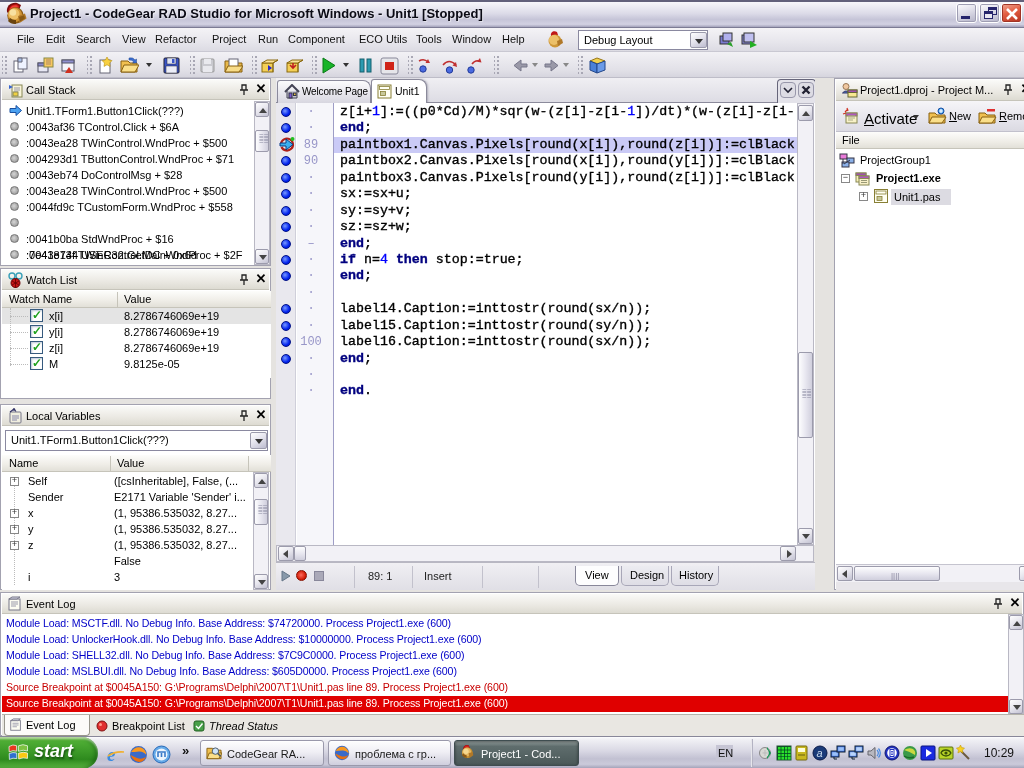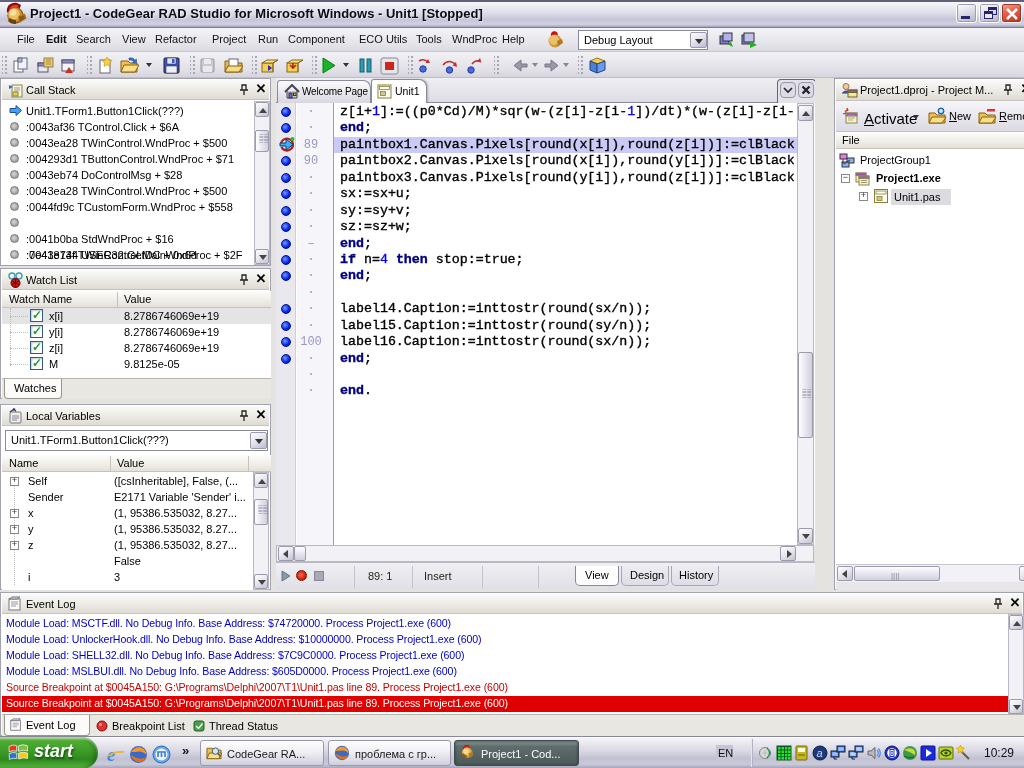--- a/index.html
+++ b/index.html
@@ -83,30 +83,30 @@
     <div class="abs" style="left:8px;top:3px;width:9px;height:8px;border:1.5px solid #26256c;border-top-width:3px;"></div>
     <div class="abs" style="left:4px;top:7px;width:9px;height:8px;border:1.5px solid #26256c;border-top-width:3px;background:#e8e7f1;"></div>
   </div>
 <div id="btnclose" class="capbtn abs" style="left:1001px;">
     <svg class="abs" style="left:3px;top:3px;" width="14" height="14" viewBox="0 0 14 14">
       <path d="M2 2 L12 12 M12 2 L2 12" stroke="#fff" stroke-width="2.6"></path>
     </svg>
   </div>
 <div id="menubar" class="abs"></div>
 <div class="mitem abs" style="left:17px;">File</div>
-<div class="mitem abs" style="left:46px;font-weight:bold;">Edit</div>
+<div class="mitem abs" style="left:46px;">Edit</div>
 <div class="mitem abs" style="left:76px;">Search</div>
 <div class="mitem abs" style="left:122px;">View</div>
 <div class="mitem abs" style="left:155px;">Refactor</div>
 <div class="mitem abs" style="left:212px;">Project</div>
 <div class="mitem abs" style="left:258px;">Run</div>
 <div class="mitem abs" style="left:288px;">Component</div>
 <div class="mitem abs" style="left:359px;">ECO Utils</div>
 <div class="mitem abs" style="left:416px;">Tools</div>
-<div class="mitem abs" style="left:452px;">WndProc</div>
+<div class="mitem abs" style="left:452px;">Window</div>
 <div class="mitem abs" style="left:502px;">Help</div>
 <div class="abs" style="left:547px;top:30px;width:18px;height:19px;">
  <svg width="18" height="19" viewBox="0 0 18 19">
   <path d="M4 6 C3 2 7 0 10 2 L11 5 L5 9 Z" fill="#c01818"></path>
   <circle cx="8" cy="11" r="6.5" fill="#cf9838"></circle>
   <circle cx="7" cy="10" r="5" fill="#ecc068"></circle>
   <path d="M10 11 l5 -2 l1 4 l-5 3 Z" fill="#b07828"></path>
  </svg>
 </div>
 <div class="abs" style="left:578px;top:30px;width:130px;height:20px;background:#fff;border:1px solid #8a89a0;">
@@ -314,25 +314,20 @@
       <div class="row" style="left:47px;top:34px;">z[i]</div>
       <div class="row" style="left:122px;top:34px;">8.2786746069e+19</div>
     <div class="chk" style="left:28px;top:49px;"></div>
       <div class="row" style="left:47px;top:50px;">M</div>
       <div class="row" style="left:122px;top:50px;">9.8125e-05</div>
     <div class="abs" style="left:8px;top:0;width:1px;height:58px;border-left:1px dotted #bbb;"></div>
     <div class="abs" style="left:8px;top:8px;width:18px;height:1px;border-top:1px dotted #bbb;"></div>
     <div class="abs" style="left:8px;top:24px;width:18px;height:1px;border-top:1px dotted #bbb;"></div>
     <div class="abs" style="left:8px;top:40px;width:18px;height:1px;border-top:1px dotted #bbb;"></div>
     <div class="abs" style="left:8px;top:56px;width:18px;height:1px;border-top:1px dotted #bbb;"></div>
-  </div>
-  <div class="abs" style="left:1px;top:109px;width:269px;height:21px;background:#e9e7e2;border-top:1px solid #b5b3aa;">
-    <div class="abs" style="left:2px;top:0px;width:58px;height:20px;background:#fcfbf9;border:1px solid #98968c;border-top:none;border-radius:0 0 4px 4px;">
-      <div class="abs" style="left:9px;top:3px;">Watches</div>
-    </div>
   </div>
 </div>
 
 <div class="panel abs" style="left:0px;top:404px;width:271px;height:186px;">
   <div class="phead">
     <svg class="abs" style="left:5px;top:2px" width="17" height="17" viewBox="0 0 17 17">
         <rect x="3" y="4" width="11" height="11" rx="1" fill="#f0eedf" stroke="#778"></rect>
         <path d="M5 8 h7 M5 10 h7 M5 12 h5" stroke="#88a" stroke-width="1"></path>
         <path d="M3 4 l4 -3 l2 2.5" fill="none" stroke="#336" stroke-width="1.2"></path>
         <circle cx="7" cy="1.5" r="1.2" fill="#336"></circle>
@@ -651,21 +646,21 @@
           <circle cx="7" cy="7" r="5" fill="#e03030" stroke="#801010"></circle>
           <circle cx="5.5" cy="5.5" r="1.5" fill="#ff9a8a"></circle>
         </svg>
       <div class="abs" style="left:20px;top:3px;">Breakpoint List</div>
     </div>
     <div class="abs" style="left:188px;top:2px;width:92px;height:19px;">
       <svg class="abs" style="left:2px;top:2px" width="14" height="14" viewBox="0 0 14 14">
           <rect x="2" y="2" width="10" height="10" rx="2" fill="#48a048" stroke="#206020"></rect>
           <path d="M4 7 l2.5 2.5 l4 -5" stroke="#fff" stroke-width="1.4" fill="none"></path>
         </svg>
-      <div class="abs" style="left:19px;top:3px;">Thread Status</div>
+      <div class="abs" style="left:19px;top:3px;font-style:italic;">Thread Status</div>
     </div>
   </div>
 </div>
 <div id="taskbar" class="abs">
   <div class="abs" style="left:-2px;top:0px;width:100px;height:32px;border-radius:0 16px 16px 0;background:linear-gradient(#8fce61 0%,#4fae35 12%,#3c9a28 45%,#2e8a1e 70%,#57b13e 95%);box-shadow:inset 0 2px 2px rgba(255,255,255,.45), inset -3px 0 4px rgba(0,60,0,.4);">
     <svg class="abs" style="left:9px;top:5px" width="23" height="21" viewBox="0 0 23 21">
       <path d="M2 4.5 Q6 2 9.5 3.6 L9.7 9.2 Q6 7.8 2.2 9.8 Z" fill="#e83820" stroke="#fff" stroke-width=".7"></path>
       <path d="M11.3 3.9 Q16 1.5 20.5 3.8 L20.5 9 Q16.5 7.3 11.5 9.3 Z" fill="#7dc242" stroke="#fff" stroke-width=".7"></path>
       <path d="M2.2 11.6 Q6 9.8 9.7 11 L9.8 16.6 Q6 15.4 2.4 17.4 Z" fill="#2e6fd0" stroke="#fff" stroke-width=".7"></path>
       <path d="M11.5 11.2 Q16.5 9.4 20.5 11 L20.5 16.4 Q16.5 15 11.7 17 Z" fill="#fbc913" stroke="#fff" stroke-width=".7"></path>

